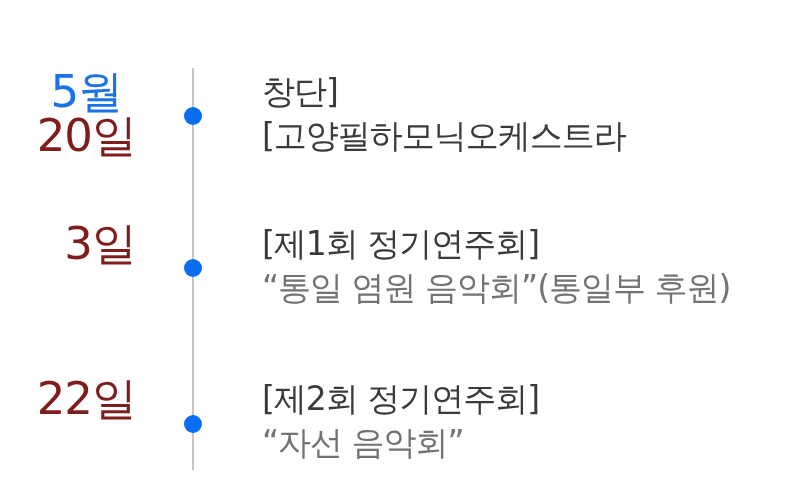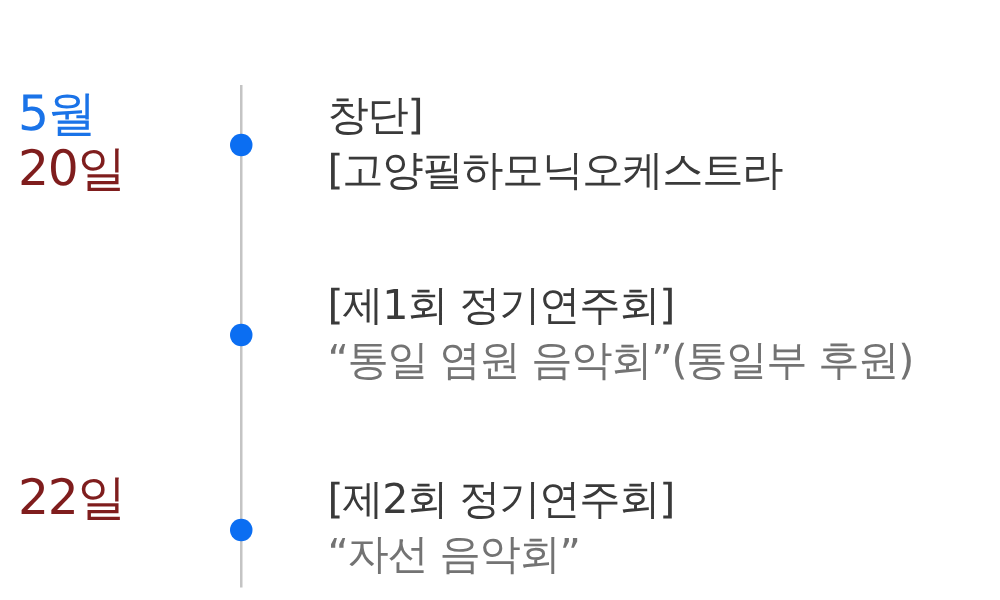--- a/index.html
+++ b/index.html
@@ -2,21 +2,21 @@
 <html><head>
 <meta charset="utf-8">
 <style>
   html, body { margin: 0; padding: 0; }
   body {
     width: 800px; height: 480px; background: #ffffff; position: relative; overflow: hidden;
     font-family: "DejaVu Sans", "Liberation Sans", sans-serif;
   }
   .line { position: absolute; left: 192px; top: 68px; width: 2px; height: 402px; background: #c4c4c4; }
   .event { position: absolute; left: 0; width: 800px; }
-  .date { position: absolute; right: 700px; text-align: left; font-size: 39px; line-height: 44px; letter-spacing: -1px; white-space: nowrap; }
+  .date { position: absolute; right: 664px; text-align: center; font-size: 45px; line-height: 44px; letter-spacing: -1px; white-space: nowrap; }
   .month { color: #1a73e8; display: block; }
   .day { color: #7f1d1d; display: block; }
   .dot { position: absolute; left: 184px; width: 18px; height: 18px; border-radius: 50%; background: #0b6ef2; }
   .desc { position: absolute; left: 262px; font-size: 33px; line-height: 44px; letter-spacing: -1px; white-space: nowrap; }
   .title { color: #3a3a3a; display: block; }
   .sub { color: #737373; display: block; }
 </style>
 </head>
 <body>
 
@@ -29,20 +29,21 @@
   </div>
   <div class="dot" style="top:37px;"></div>
   <div class="desc" style="top:0;">
     <span class="title">창단]</span>
     <span class="title">[고양필하모닉오케스트라</span>
   </div>
 </div>
 
 <div class="event" style="top:222px;">
   <div class="date" style="top:0;">
+    <span class="day">3일</span>
   </div>
   <div class="dot" style="top:37px;"></div>
   <div class="desc" style="top:0;">
     <span class="title">[제1회 정기연주회]</span>
     <span class="sub">“통일 염원 음악회”(통일부 후원)</span>
   </div>
 </div>
 
 <div class="event" style="top:377px;">
   <div class="date" style="top:0;">

